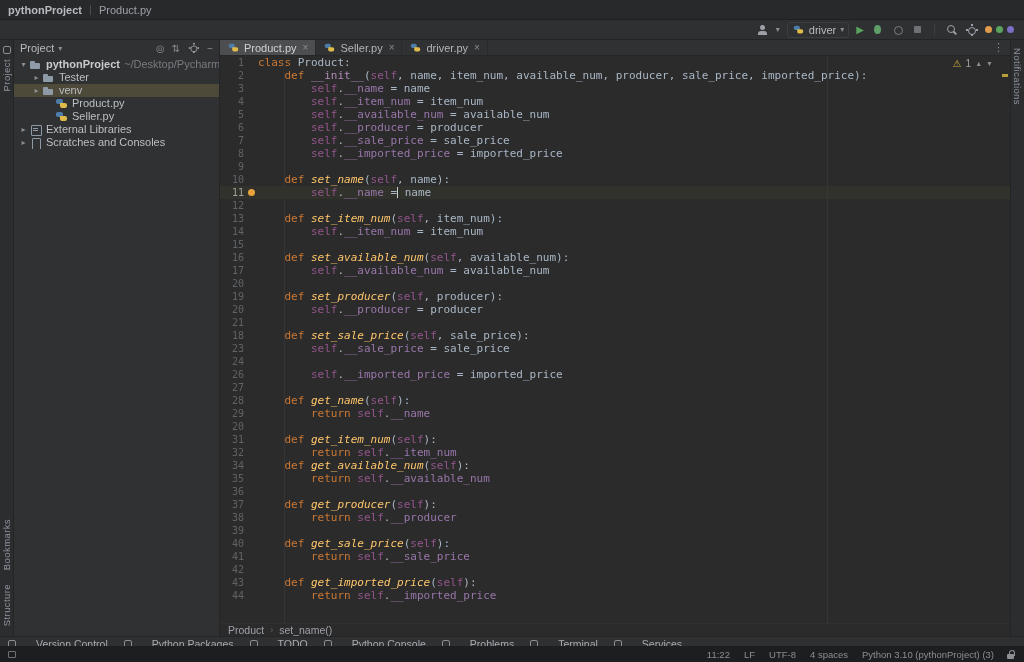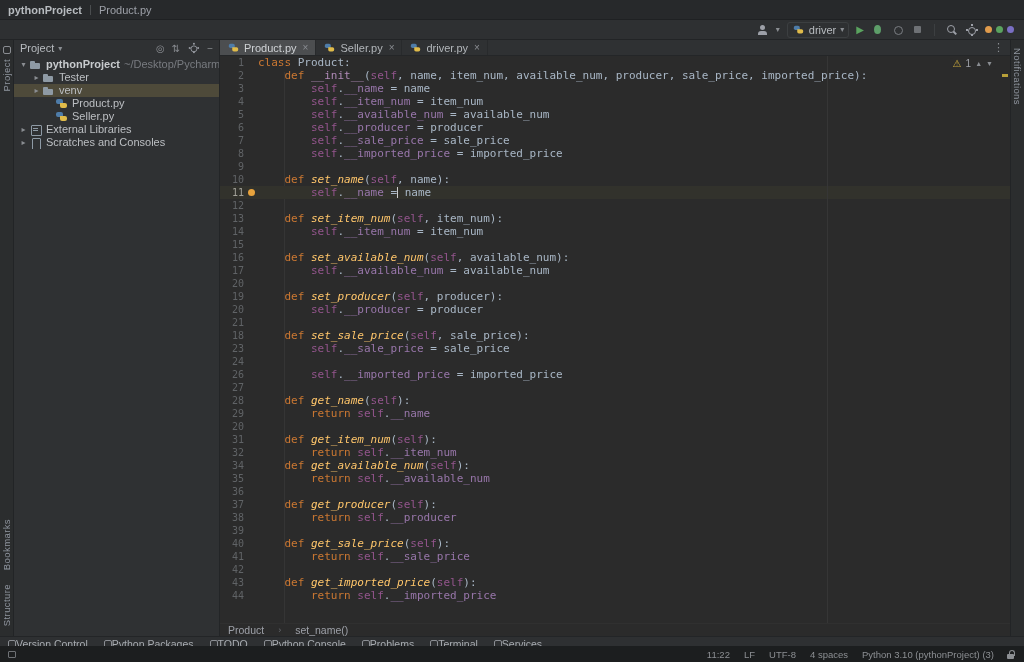--- a/index.html
+++ b/index.html
@@ -74,27 +74,27 @@
   .code .tok-a{color:#9876aa;}
   .code .tok-t{color:#a9b7c6;}
   .caret{display:inline-block;width:1px;height:11px;margin-bottom:-2px;background:#cccccc;}
   .margin-guide{position:absolute;left:607px;top:0;bottom:0;width:1px;background:#363636;}
   .indent-guide{position:absolute;left:64px;top:16px;bottom:0;width:1px;background:#353535;}
   .inspection{position:absolute;top:2px;right:14px;display:flex;align-items:center;gap:4px;font-size:10px;color:#9da0a8;background:rgba(43,43,43,.85);padding:0 3px;border-radius:3px;}
   .warn-ic{color:#c4a43c;font-size:10px;}
   .mini-arrow{font-size:7px;color:#8a8d92;}
   .scroll-mark{position:absolute;right:2px;top:18px;width:6px;height:3px;background:#b8a039;}
 
-  .breadcrumbs{height:13px;flex:none;background:#2b2b2b;border-top:1px solid #303030;display:flex;align-items:center;padding:0 8px;font-size:10.5px;color:#9da0a8;gap:14px;}
+  .breadcrumbs{height:13px;flex:none;background:#2b2b2b;border-top:1px solid #303030;display:flex;align-items:center;padding:0 8px;font-size:10.5px;color:#9da0a8;gap:6px;}
   .crumb-sep{color:#66696e;font-size:9px;}
 
   
   .toolwindows{position:absolute;left:0;right:0;bottom:12px;height:14px;background:#2e3032;border-top:1px solid #232527;
     display:flex;align-items:center;gap:16px;padding:0 8px;font-size:10.5px;color:#a7abb0;}
-  .tw-btn{display:flex;align-items:center;gap:0;cursor:default;}
+  .tw-btn{display:flex;align-items:center;gap:20px;cursor:default;}
   .tw-icon{display:inline-block;width:8px;height:8px;border:1px solid #8a8d92;border-radius:2px;}
 
   
   .statusbar{position:absolute;left:0;right:0;bottom:0;height:16px;background:#1c1e1f;
     display:flex;align-items:center;padding:0 8px;font-size:9.5px;color:#8c8f93;}
   .status-items{margin-left:auto;display:flex;align-items:center;gap:14px;}
   .status-item{cursor:default;white-space:nowrap;}
   .sw-icon{width:8px;height:7px;border:1px solid #6e7175;border-radius:1px;}
 
   

